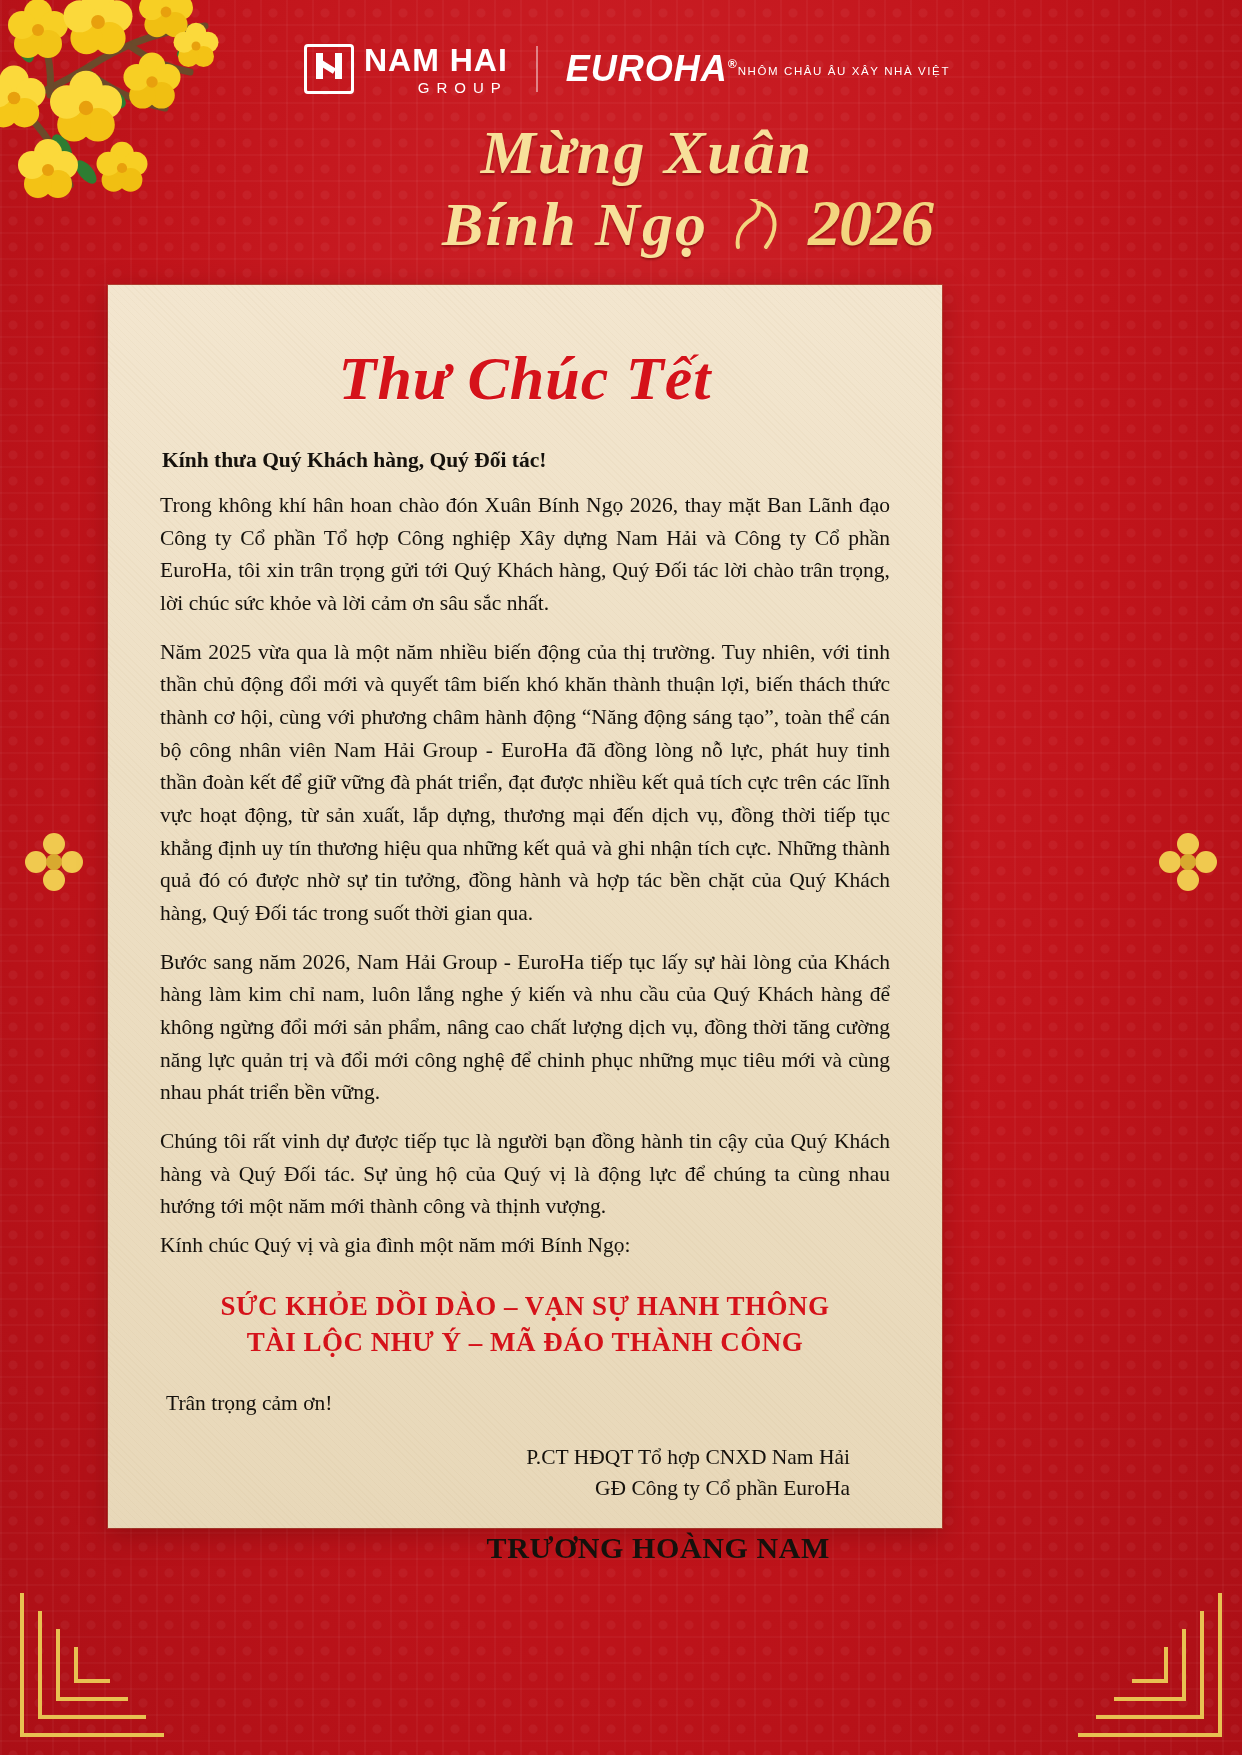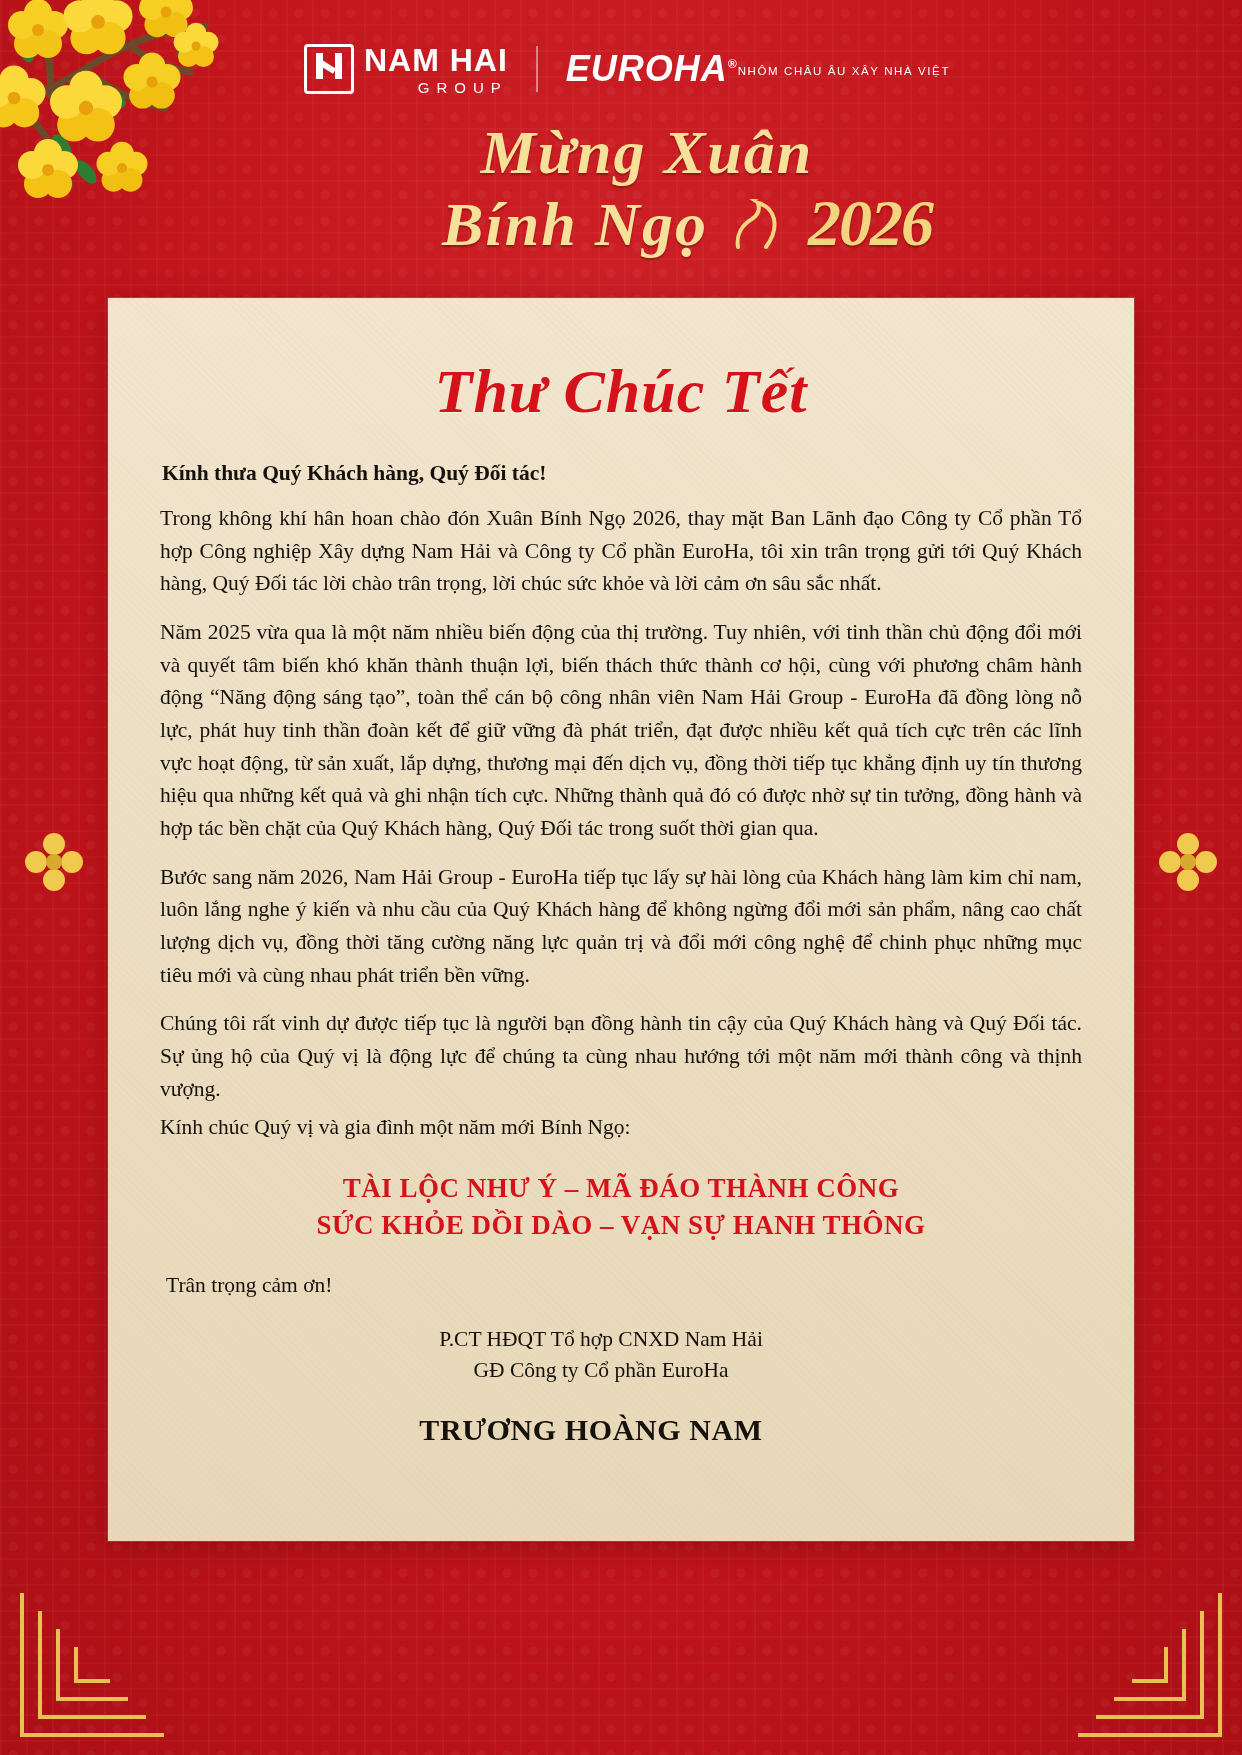--- a/index.html
+++ b/index.html
@@ -208,22 +208,22 @@
     width: 150px;
     height: 150px;
   }
   .corner.bl { left: 18px; bottom: 16px; }
   .corner.br { right: 18px; bottom: 16px; }
 
   
   .letter {
     position: absolute;
     left: 108px;
-    top: 298px;
-    width: 1026px;
+    top: 285px;
+    width: 834px;
     height: 1243px;
     background:
       linear-gradient(180deg, #f3e6cf 0%, #eddfc4 40%, #e8d8b9 100%);
     box-shadow: 0 0 0 1px rgba(160,130,80,0.35), 0 6px 26px rgba(80,0,0,0.35);
     padding: 0;
     box-sizing: border-box;
   }
   .letter::after {
     content: "";
     position: absolute;
@@ -278,21 +278,21 @@
   }
 
   .thanks {
     font-weight: 400;
     font-size: 21.5px;
     color: #15110c;
     margin: 18px 0 26px 6px;
   }
 
   .sign {
-    text-align: center;
+    text-align: right;
     font-size: 21.5px;
     color: #15110c;
     line-height: 1.45;
     padding-right: 40px;
   }
   .sign .name {
     font-weight: 700;
     font-size: 30px;
     margin-top: 22px;
     letter-spacing: 0.6px;
@@ -471,22 +471,22 @@
 
       <div class="salutation">Kính thưa Quý Khách hàng, Quý Đối tác!</div>
 
       <p class="para">Trong không khí hân hoan chào đón Xuân Bính Ngọ 2026, thay mặt Ban Lãnh đạo Công ty Cổ phần Tổ hợp Công nghiệp Xây dựng Nam Hải và Công ty Cổ phần EuroHa, tôi xin trân trọng gửi tới Quý Khách hàng, Quý Đối tác lời chào trân trọng, lời chúc sức khỏe và lời cảm ơn sâu sắc nhất.</p>
       <p class="para">Năm 2025 vừa qua là một năm nhiều biến động của thị trường. Tuy nhiên, với tinh thần chủ động đổi mới và quyết tâm biến khó khăn thành thuận lợi, biến thách thức thành cơ hội, cùng với phương châm hành động “Năng động sáng tạo”, toàn thể cán bộ công nhân viên Nam Hải Group - EuroHa đã đồng lòng nỗ lực, phát huy tinh thần đoàn kết để giữ vững đà phát triển, đạt được nhiều kết quả tích cực trên các lĩnh vực hoạt động, từ sản xuất, lắp dựng, thương mại đến dịch vụ, đồng thời tiếp tục khẳng định uy tín thương hiệu qua những kết quả và ghi nhận tích cực. Những thành quả đó có được nhờ sự tin tưởng, đồng hành và hợp tác bền chặt của Quý Khách hàng, Quý Đối tác trong suốt thời gian qua.</p>
       <p class="para">Bước sang năm 2026, Nam Hải Group - EuroHa tiếp tục lấy sự hài lòng của Khách hàng làm kim chỉ nam, luôn lắng nghe ý kiến và nhu cầu của Quý Khách hàng để không ngừng đổi mới sản phẩm, nâng cao chất lượng dịch vụ, đồng thời tăng cường năng lực quản trị và đổi mới công nghệ để chinh phục những mục tiêu mới và cùng nhau phát triển bền vững.</p>
       <p class="para tight">Chúng tôi rất vinh dự được tiếp tục là người bạn đồng hành tin cậy của Quý Khách hàng và Quý Đối tác. Sự ủng hộ của Quý vị là động lực để chúng ta cùng nhau hướng tới một năm mới thành công và thịnh vượng.</p>
       <p class="para">Kính chúc Quý vị và gia đình một năm mới Bính Ngọ:</p>
 
       <div class="wish">
+        <div>SỨC KHỎE DỒI DÀO – VẠN SỰ HANH THÔNG</div>
         <div>TÀI LỘC NHƯ Ý – MÃ ĐÁO THÀNH CÔNG</div>
-        <div>SỨC KHỎE DỒI DÀO – VẠN SỰ HANH THÔNG</div>
       </div>
 
       <div class="thanks">Trân trọng cảm ơn!</div>
 
       <div class="sign">
         <div>P.CT HĐQT Tổ hợp CNXD Nam Hải</div>
         <div>GĐ Công ty Cổ phần EuroHa</div>
         <div class="name">TRƯƠNG HOÀNG NAM</div>
       </div>
     </div>

